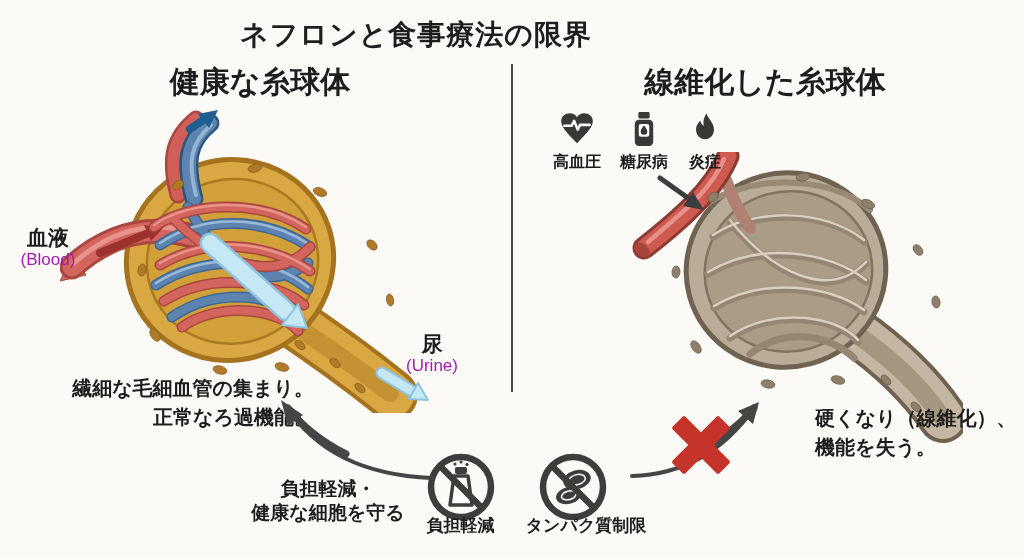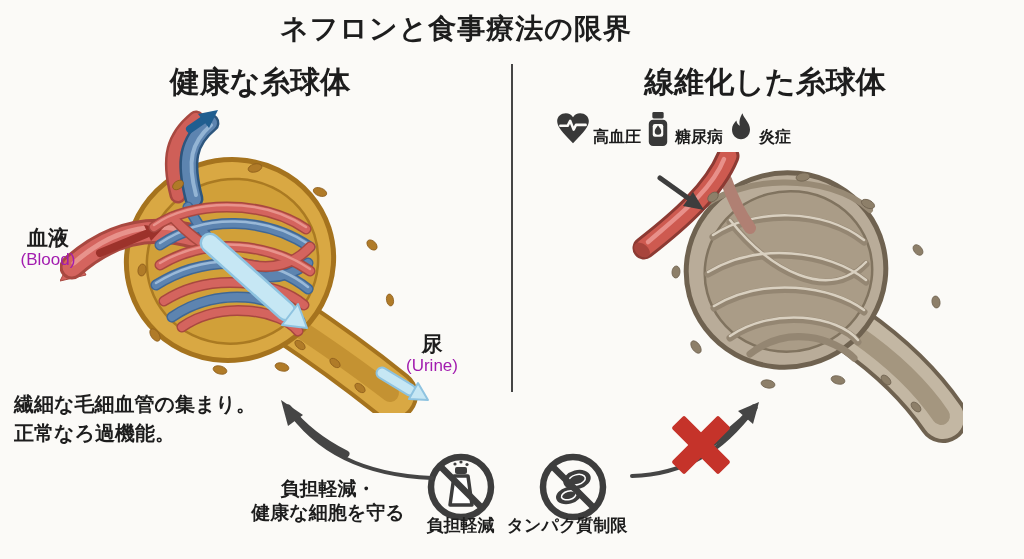--- a/index.html
+++ b/index.html
@@ -1,39 +1,39 @@
 <!DOCTYPE html>
 <html><head>
 <meta charset="utf-8">
 <style>
   html,body{margin:0;padding:0;}
   body{font-family:"Liberation Sans","DejaVu Sans",sans-serif;background:#fbfaf7;}
   .canvas{position:relative;width:1024px;height:559px;background:#fbfaf7;overflow:hidden;color:#1d1d1d;}
   .abs{position:absolute;}
-  .title{left:0;top:10px;width:832px;text-align:center;font-size:28px;font-weight:700;letter-spacing:1px;margin-left:40px;}
+  .title{left:0;top:16px;width:832px;text-align:center;font-size:28px;font-weight:700;letter-spacing:1px;}
   .col-header{top:62px;font-size:30px;font-weight:700;text-align:center;}
   .hdr-left{left:120px;width:280px;}
   .hdr-right{left:620px;width:290px;}
   .divider{left:511px;top:64px;width:2px;height:328px;background:#454545;}
   .blood-label{left:0;top:226px;width:96px;text-align:center;line-height:1.15;}
   .urine-label{left:382px;top:332px;width:100px;text-align:center;line-height:1.15;}
   .big-jp{font-size:21px;font-weight:700;}
   .sub-en{font-size:17px;font-weight:400;color:#a21caf;}
   .desc{font-size:20px;font-weight:700;line-height:29px;}
-  .desc-left{left:14px;top:390px;width:300px;}
+  .desc-left{left:14px;top:374px;width:300px;text-align:right;}
   .desc-right{left:815px;top:404px;width:205px;}
   .diet-header{left:395px;top:420px;width:245px;text-align:center;font-size:20px;font-weight:700;}
   .restrict-label{top:514px;font-size:17px;font-weight:700;text-align:center;}
   .salt-label{left:408px;width:105px;}
-  .protein-label{left:501px;width:132px;}
+  .protein-label{left:520px;width:132px;}
   .effect{font-size:19px;font-weight:700;text-align:center;line-height:24px;}
   .effect-left{left:228px;top:477px;width:200px;}
   .effect-right{left:612px;top:481px;width:196px;}
   .risk-row{left:553px;top:110px;width:170px;display:flex;justify-content:space-between;}
-  .risk-item{display:flex;flex-direction:row;align-items:flex-end;}
+  .risk-item{display:flex;flex-direction:column;align-items:center;}
   .risk-item .lbl{font-size:16px;font-weight:700;margin-top:4px;white-space:nowrap;}
 </style>
 </head>
 <body>
 
 <div class="canvas">
 
   <div class="abs title">ネフロンと食事療法の限界</div>
 
   <div class="abs col-header hdr-left">健康な糸球体</div>
@@ -210,20 +210,24 @@
   </div>
   <div class="abs urine-label">
     <div class="big-jp">尿</div>
     <div class="sub-en">(Urine)</div>
   </div>
 
   <div class="abs desc desc-left">
     <div>繊細な毛細血管の集まり。</div>
     <div>正常なろ過機能。</div>
   </div>
+  <div class="abs desc desc-right">
+    <div>硬くなり（線維化）、</div>
+    <div>機能を失う。</div>
+  </div>
 
 
   <svg class="abs" style="left:422px;top:448px;" width="78" height="78" viewBox="0 0 78 78">
     <circle cx="33" cy="16" r="1.6" fill="#3d3d3d"></circle>
       <circle cx="39" cy="14" r="1.6" fill="#3d3d3d"></circle>
       <circle cx="45" cy="16.5" r="1.6" fill="#3d3d3d"></circle>
     <rect x="33" y="19" width="12" height="7" rx="2" fill="#3d3d3d"></rect>
     <path d="M32,28 L46,28 L50,57 L28,57 Z" fill="#ffffff" stroke="#3d3d3d" stroke-width="3.5" stroke-linejoin="round"></path>
     <circle cx="39" cy="39" r="30" fill="none" stroke="#3d3d3d" stroke-width="6.5"></circle>
     <line x1="18" y1="18" x2="60" y2="60" stroke="#3d3d3d" stroke-width="6.5"></line>

